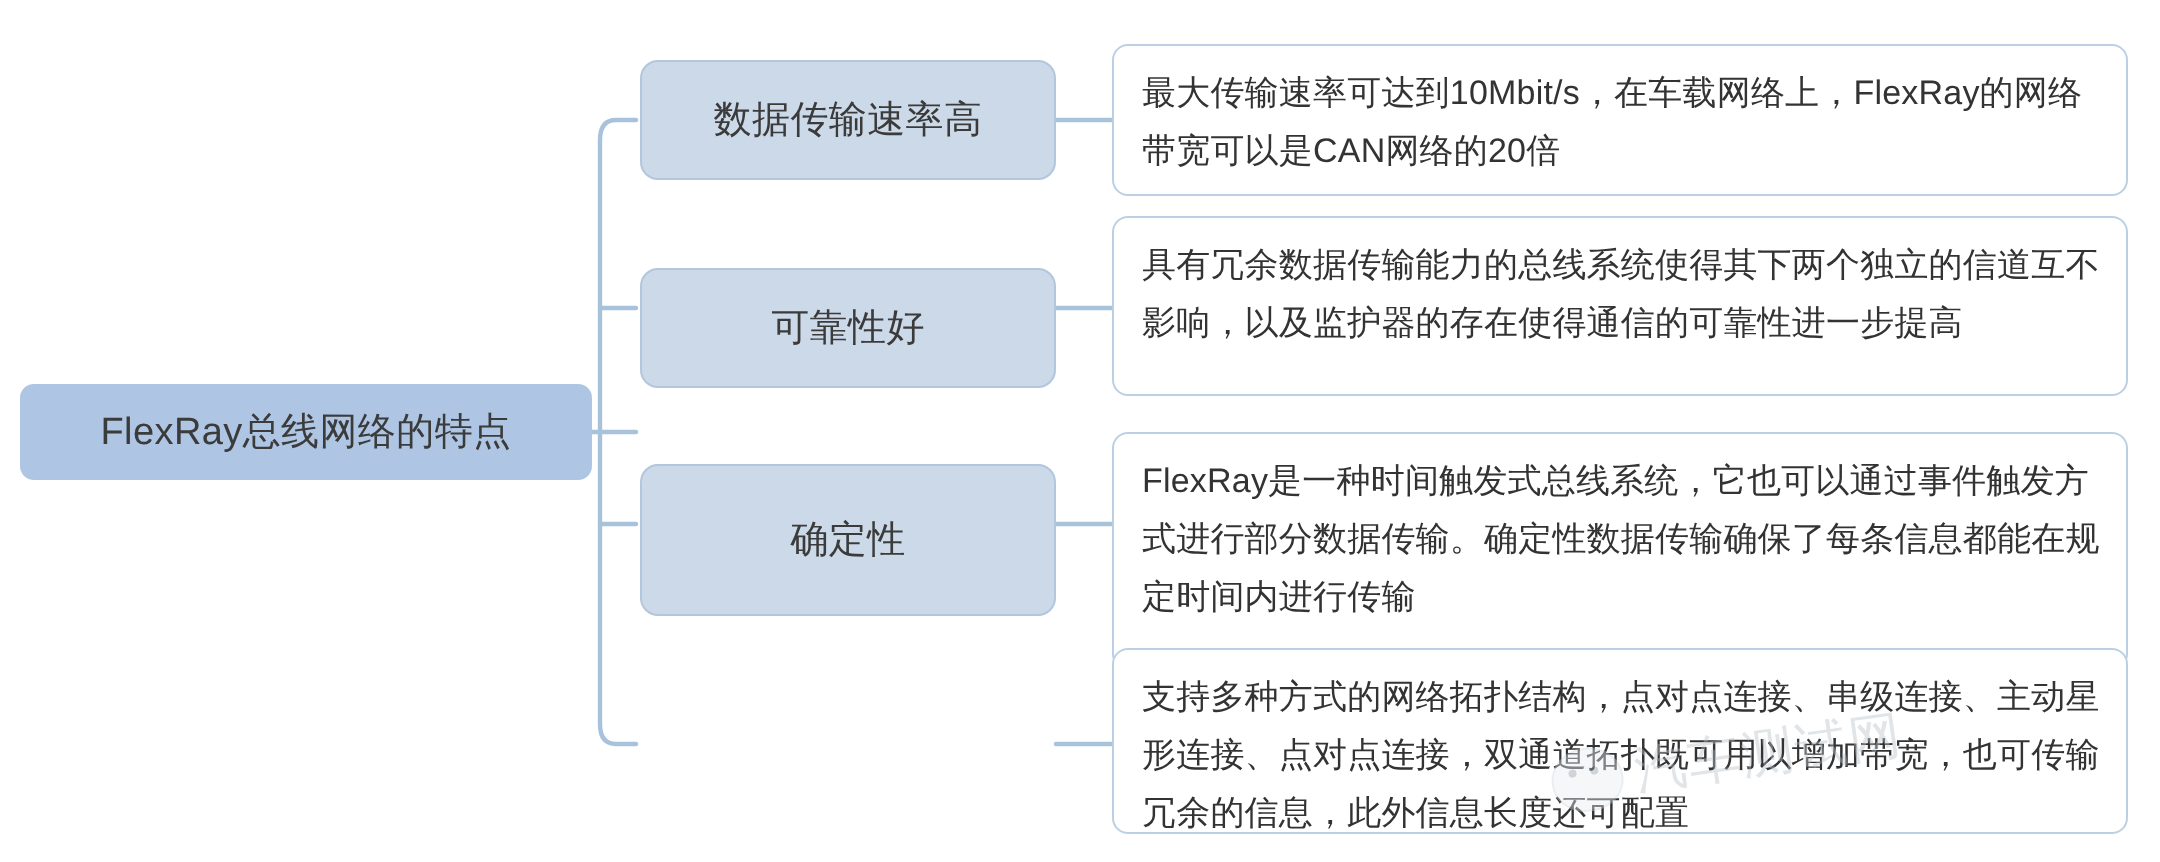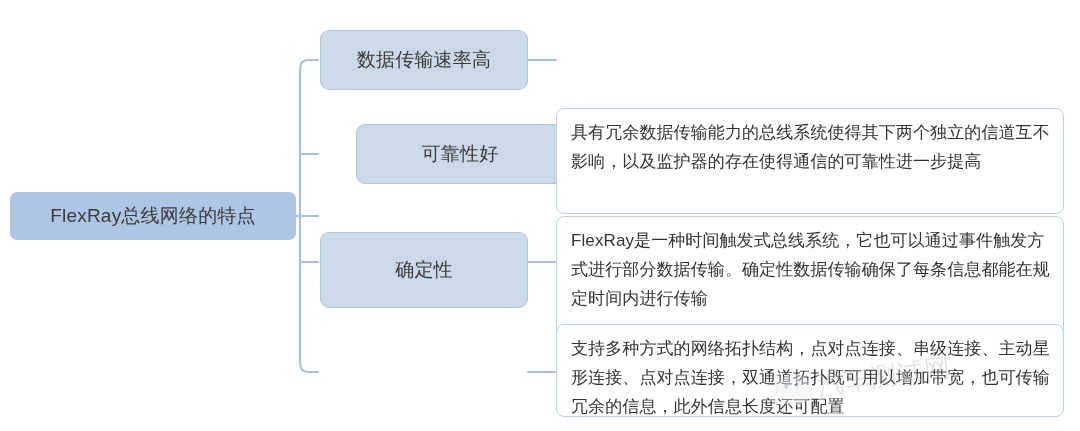--- a/index.html
+++ b/index.html
@@ -146,25 +146,28 @@
     </g>
   </svg>
 
   <div class="node root-node" style="left:10px; top:192px; width:286px; height:48px;">
     <span class="root-label">FlexRay总线网络的特点</span>
   </div>
 
   <div class="node branch-node" style="left:320px; top:30px; width:208px; height:60px;">
     <span class="branch-label">数据传输速率高</span>
   </div>
+  <div class="node detail-node" style="left:556px; top:22px; width:508px; height:76px;">
+    <span class="detail-text">最大传输速率可达到10Mbit/s，在车载网络上，FlexRay的网络带宽可以是CAN网络的20倍</span>
+  </div>
 
-  <div class="node branch-node" style="left:320px; top:124px; width:208px; height:60px;margin-left:36px;">
+  <div class="node branch-node" style="left:320px; top:134px; width:208px; height:60px;">
     <span class="branch-label">可靠性好</span>
   </div>
-  <div class="node detail-node" style="left:556px; top:108px; width:508px; height:106px;">
+  <div class="node detail-node" style="left:556px; top:108px; width:508px; height:90px;">
     <span class="detail-text">具有冗余数据传输能力的总线系统使得其下两个独立的信道互不影响，以及监护器的存在使得通信的可靠性进一步提高</span>
   </div>
 
   <div class="node branch-node" style="left:320px; top:232px; width:208px; height:76px;">
     <span class="branch-label">确定性</span>
   </div>
   <div class="node detail-node" style="left:556px; top:216px; width:508px; height:119px;">
     <span class="detail-text">FlexRay是一种时间触发式总线系统，它也可以通过事件触发方式进行部分数据传输。确定性数据传输确保了每条信息都能在规定时间内进行传输</span>
   </div>
 

